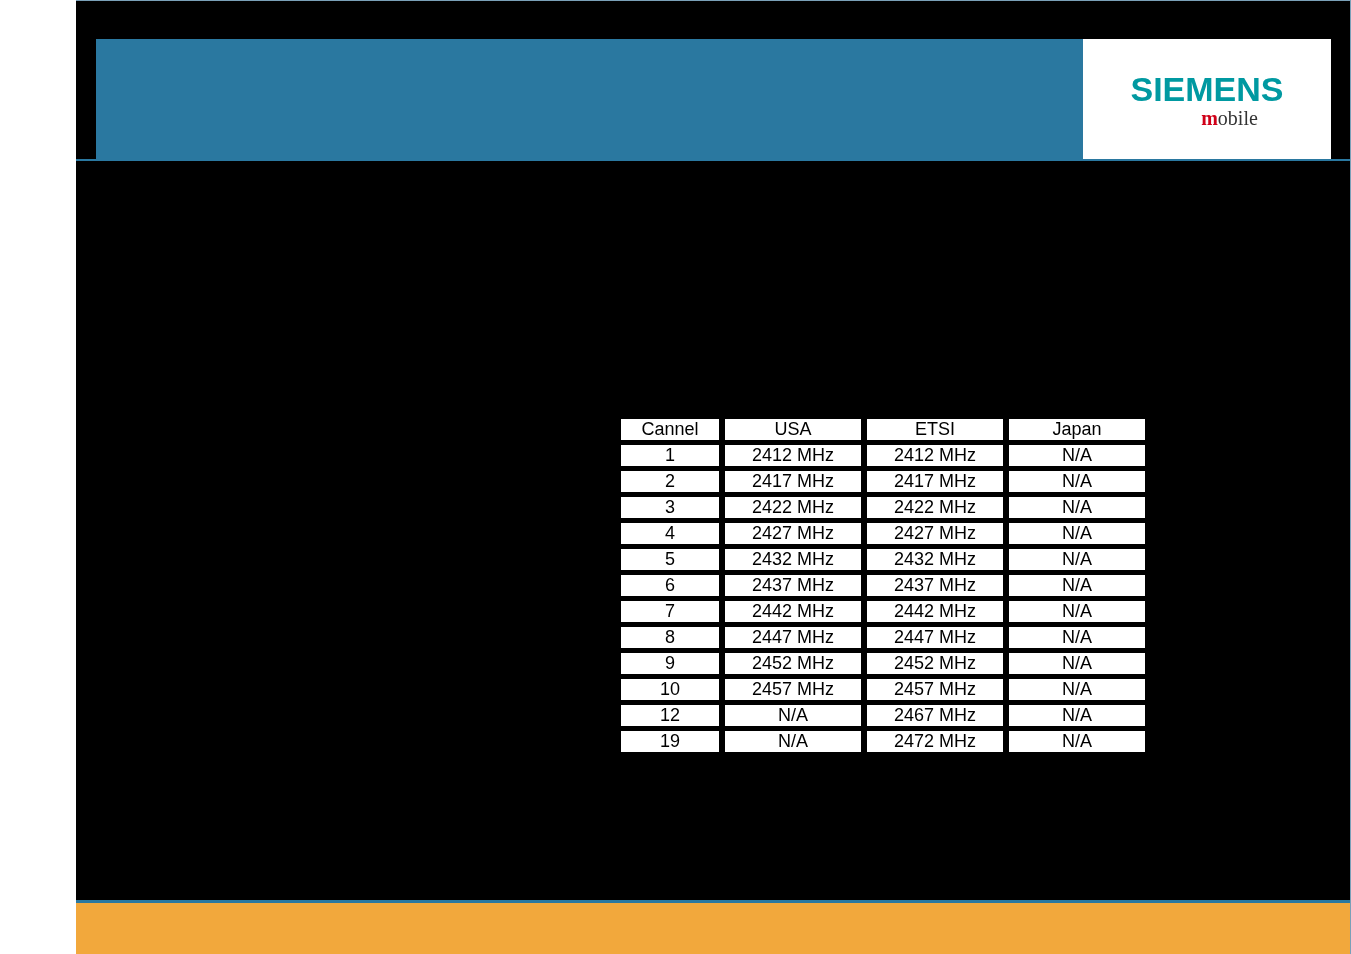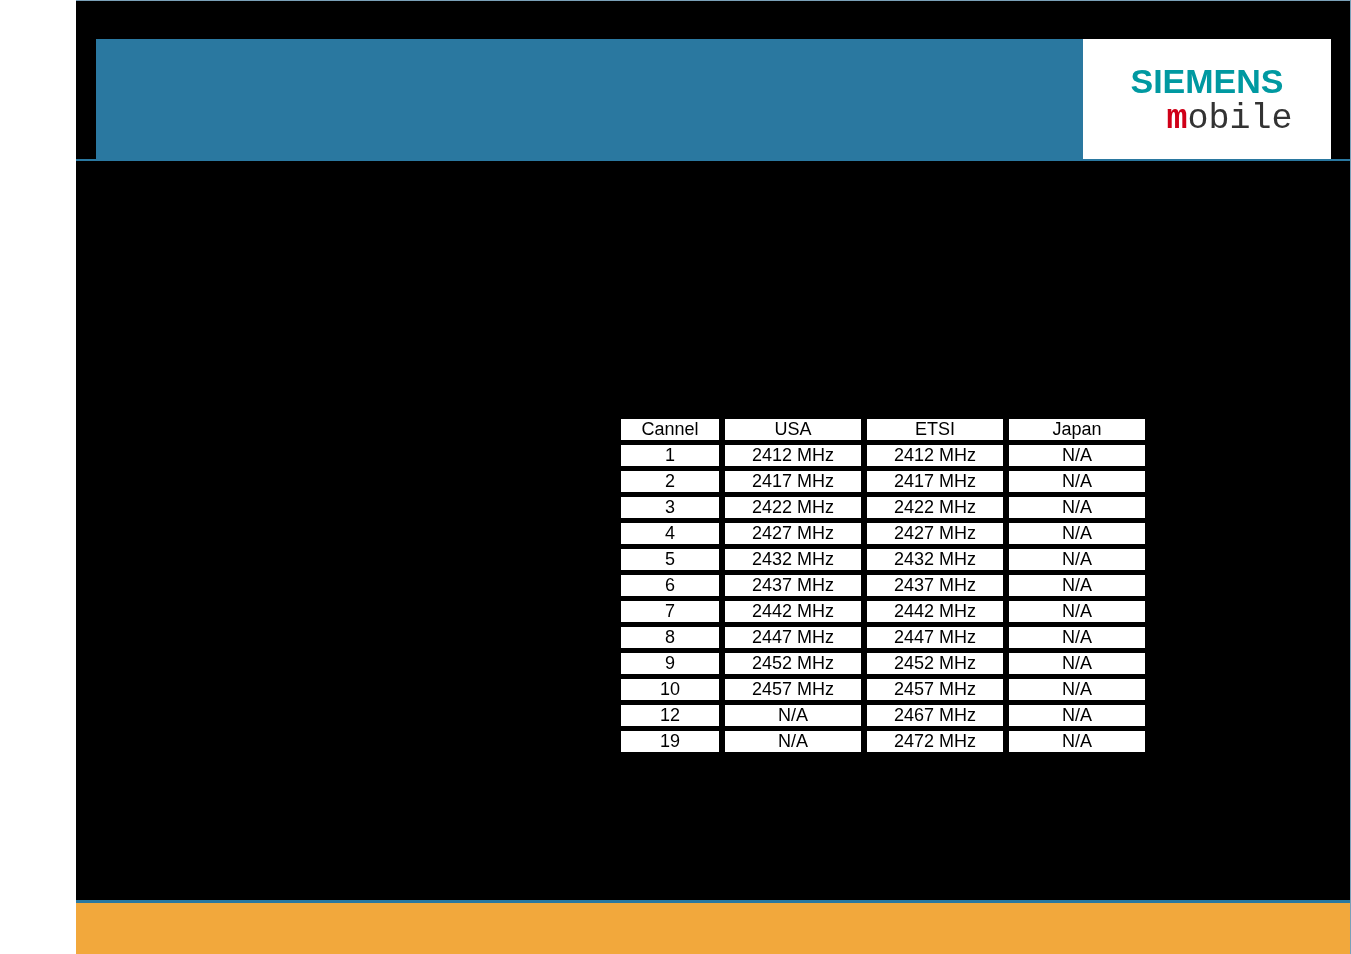--- a/index.html
+++ b/index.html
@@ -42,25 +42,25 @@
     justify-content: center;
   }
   .siemens {
     font-weight: 800;
     font-size: 34px;
     color: #0099a1;
     letter-spacing: 0px;
     font-family: Arial, Helvetica, sans-serif;
   }
   .mobile {
-    font-size: 35px;
+    font-size: 20px;
     color: #333;
     margin-top: -2px;
     padding-left: 45px;
-    font-family: Liberation Mono, monospace;
+    font-family: Liberation Serif, serif;
   }
   .mobile-m {
     color: #d00018;
     font-weight: bold;
   }
   .rule {
     position: absolute;
     left: 0;
     top: 158px;
     width: 100%;

